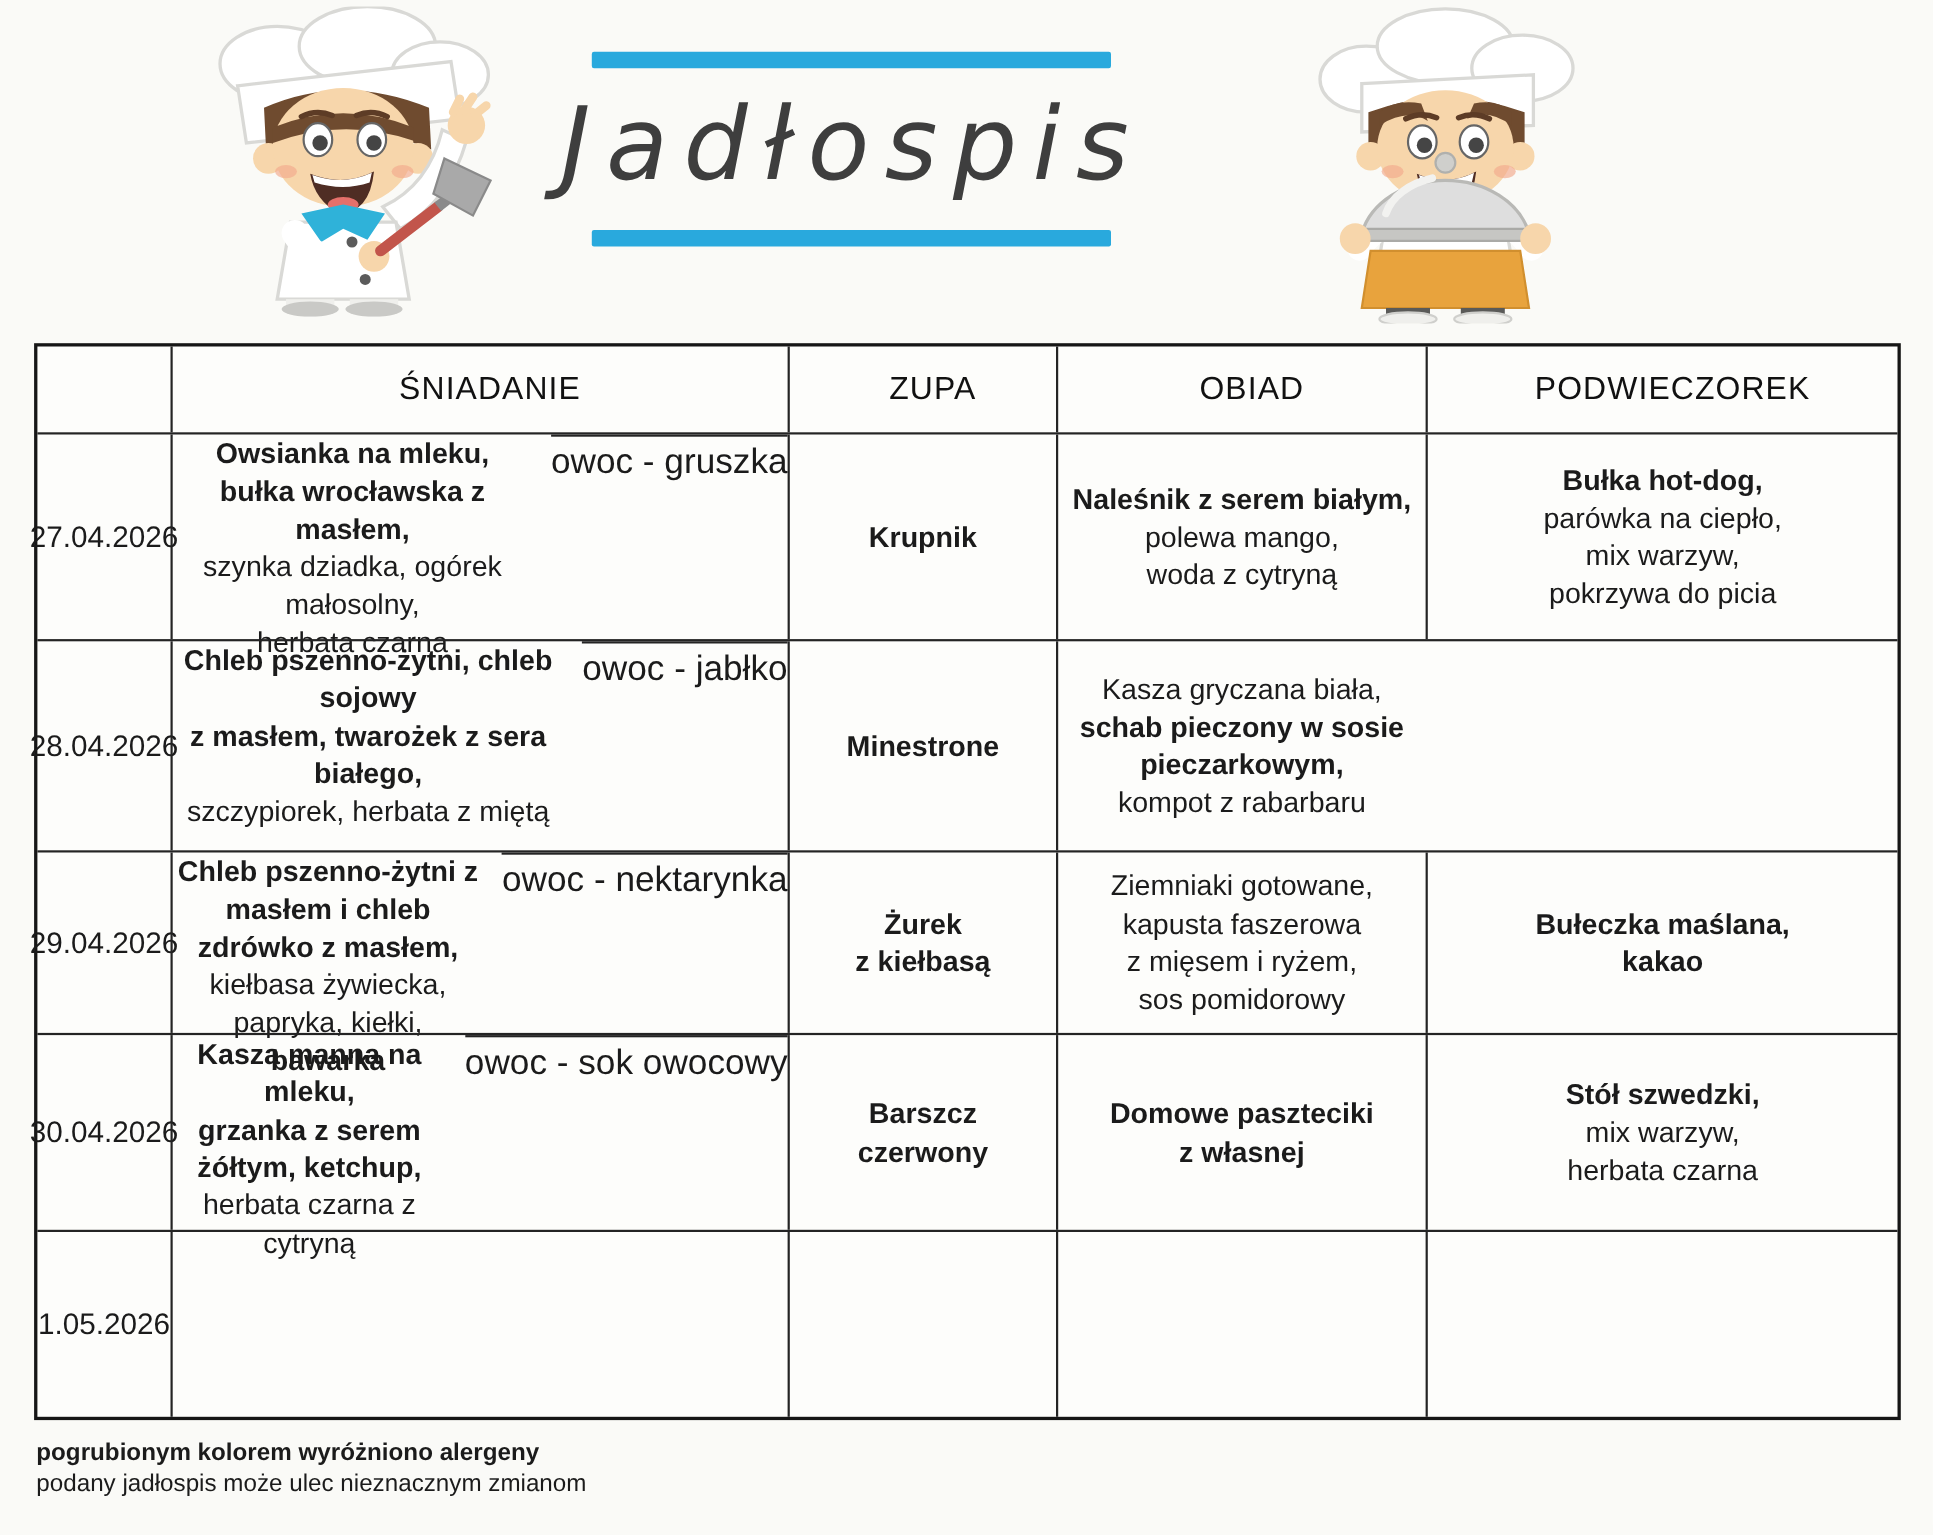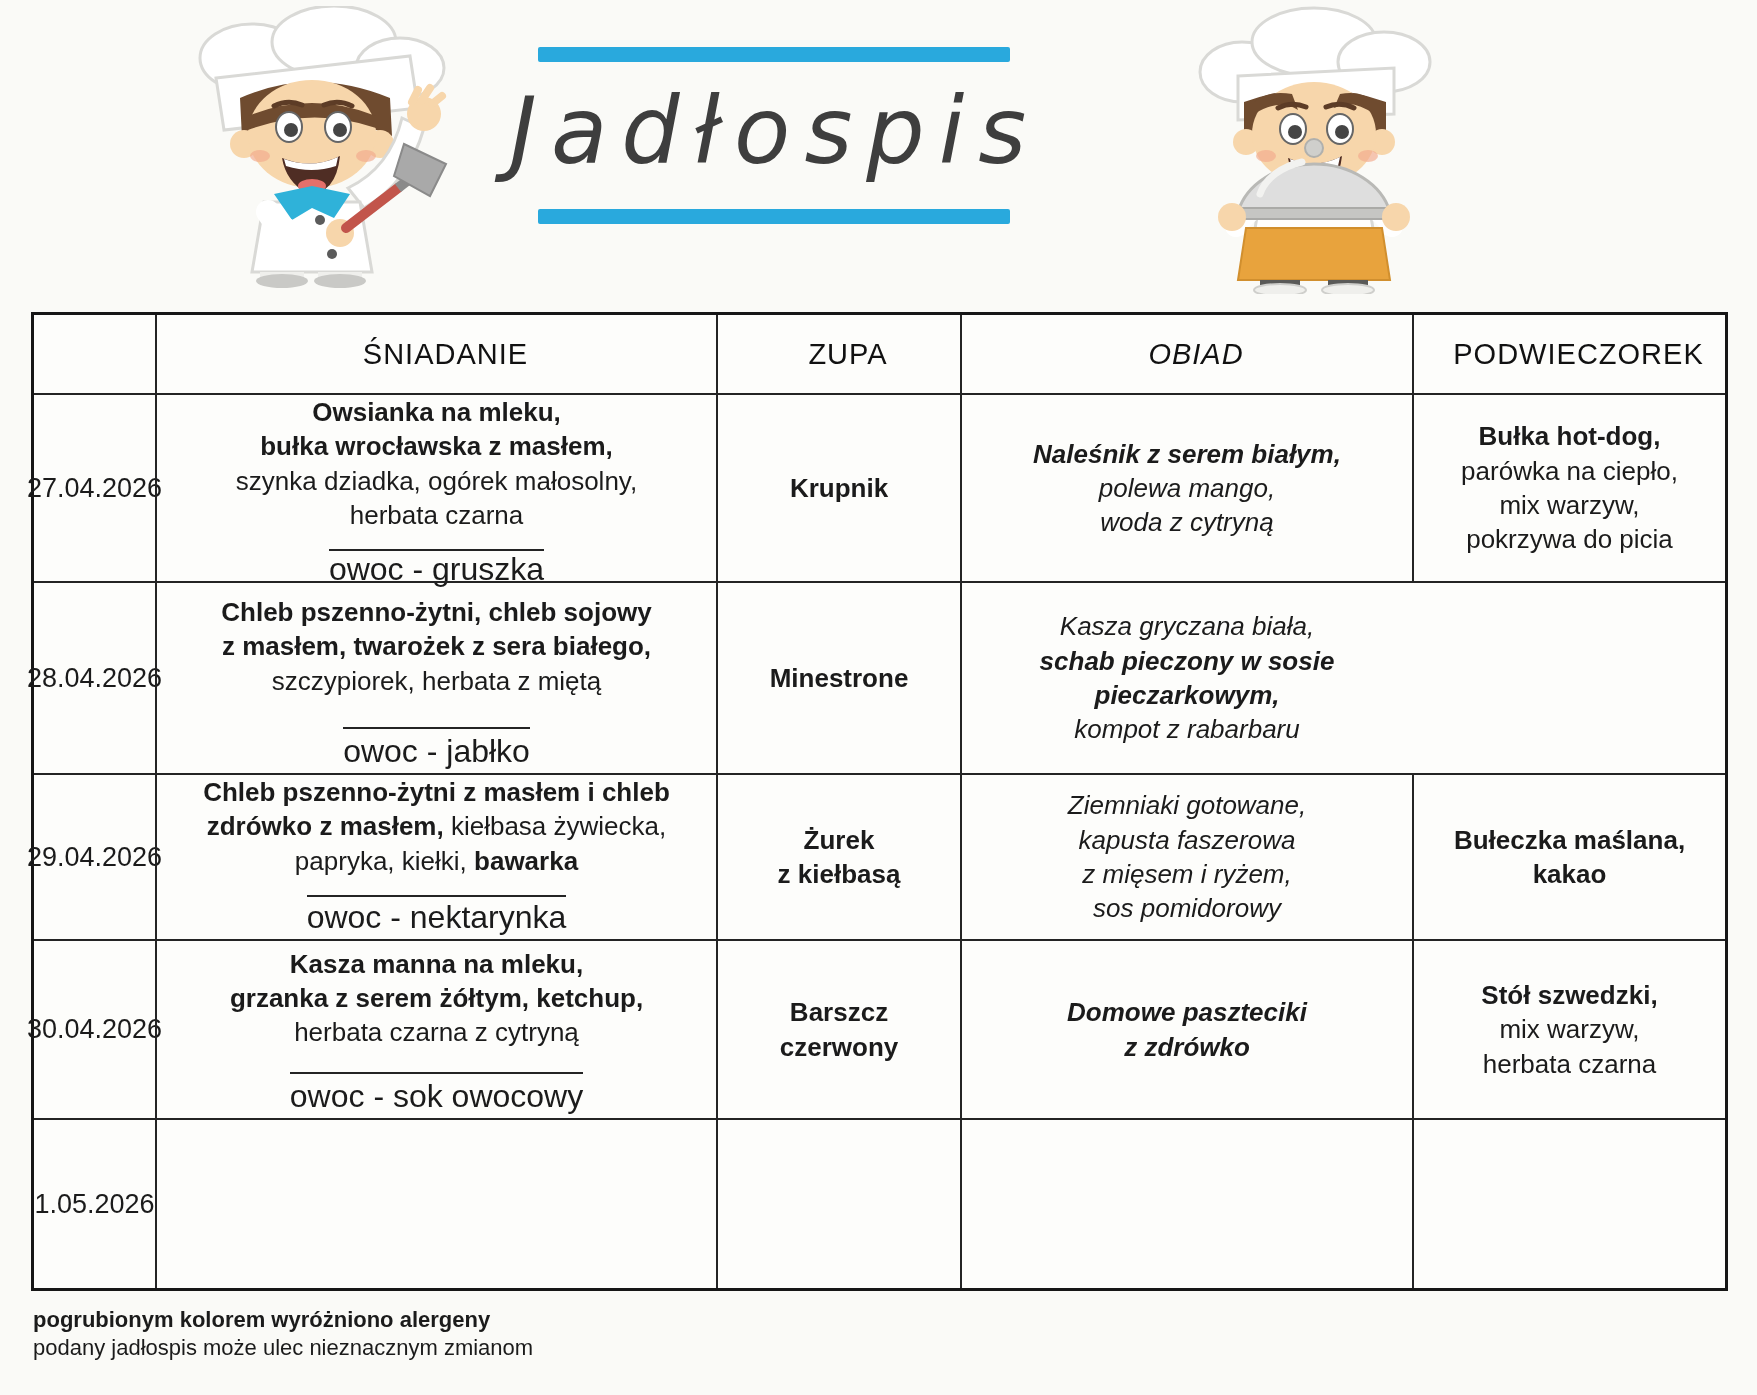--- a/index.html
+++ b/index.html
@@ -45,25 +45,25 @@
   .row-h-170 { height:170px; }
   .cell {
     border-left:2px solid #242424;
     display:flex; align-items:center; justify-content:center;
     text-align:center;
   }
   .cell:first-child { border-left:none; }
   .c-date  { width:121px; flex:none; font-size:27px; }
   .c-sni   { width:561px; flex:none; }
   .c-zupa  { width:244px; flex:none; }
-  .c-obiad { width:452px; flex:none;font-style:italic; }
+  .c-obiad { width:336px; flex:none; }
   .c-pod   { flex:1; }
   .col-head { font-size:29px; letter-spacing:1px; color:#111;padding-left:18px; }
   
-  .cell-split { flex-direction:column; align-items:center; justify-content:flex-start; padding:0;gap:17px; }
+  .cell-split { flex-direction:row; align-items:flex-start; justify-content:flex-start; padding:0;gap:17px; }
   .split-main {
     flex:1; display:flex; flex-direction:column;
     align-items:center; justify-content:center; text-align:center;
   }
   .split-fruit {
     height:46px; border-top:2px solid #242424;
     display:flex; align-items:center; justify-content:center;
     font-size:32px;
   }
   .menu-cell-lines { display:flex; flex-direction:column; align-items:center; justify-content:center; }
@@ -265,21 +265,21 @@
           <div class="menu-line"><span>herbata czarna z cytryną</span></div>
         </div>
       <div class="split-fruit">owoc - sok owocowy</div>
     </div>
     <div class="cell c-zupa menu-cell-lines">
         <div class="menu-line"><span class="b">Barszcz</span></div>
         <div class="menu-line"><span class="b">czerwony</span></div>
       </div>
     <div class="cell c-obiad menu-cell-lines">
         <div class="menu-line"><span class="b">Domowe paszteciki</span></div>
-        <div class="menu-line"><span class="b">z zdrówko</span></div>
+        <div class="menu-line"><span class="b">z własnej</span></div>
       </div>
     <div class="cell c-pod menu-cell-lines">
         <div class="menu-line"><span class="b">Stół szwedzki,</span></div>
         <div class="menu-line"><span>mix warzyw,</span></div>
         <div class="menu-line"><span>herbata czarna</span></div>
       </div>
   </div>
 
   <div class="t-row row-h-170">
     <div class="cell c-date">1.05.2026</div>

